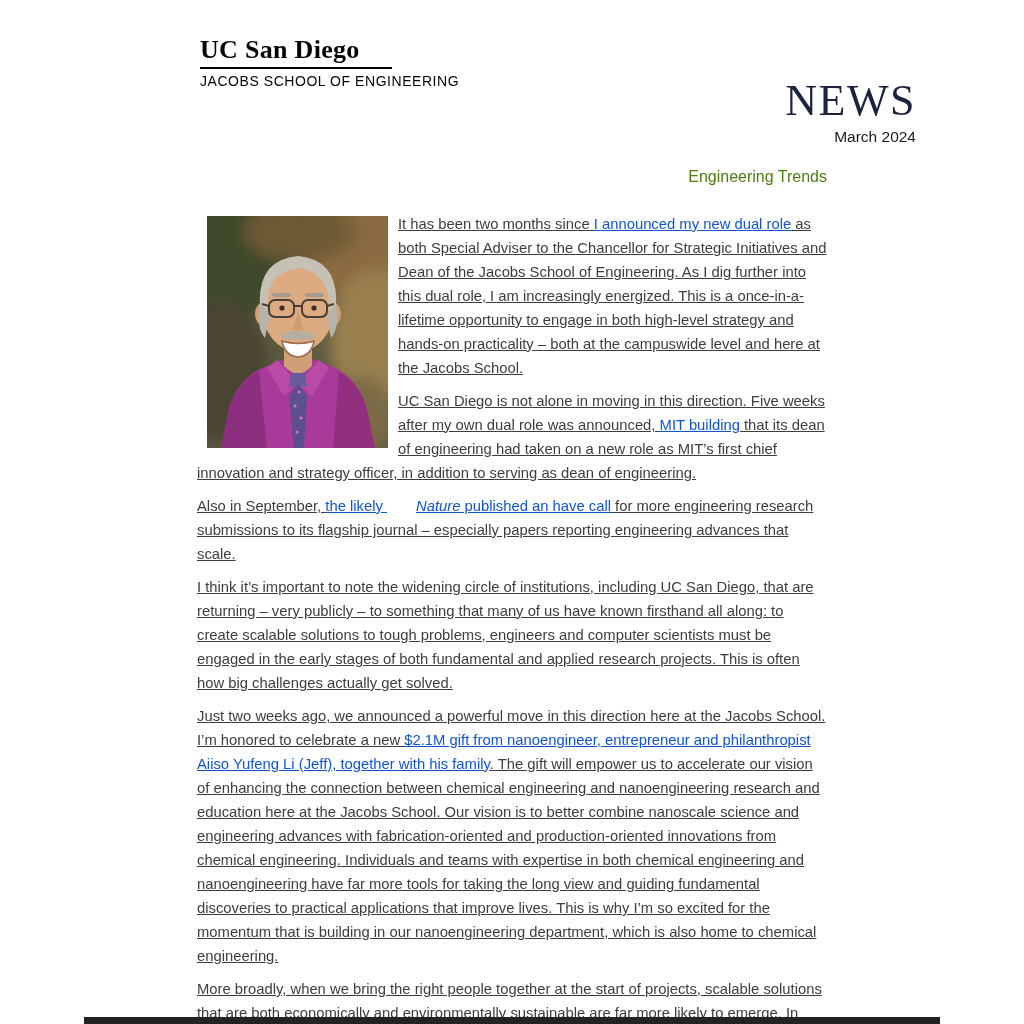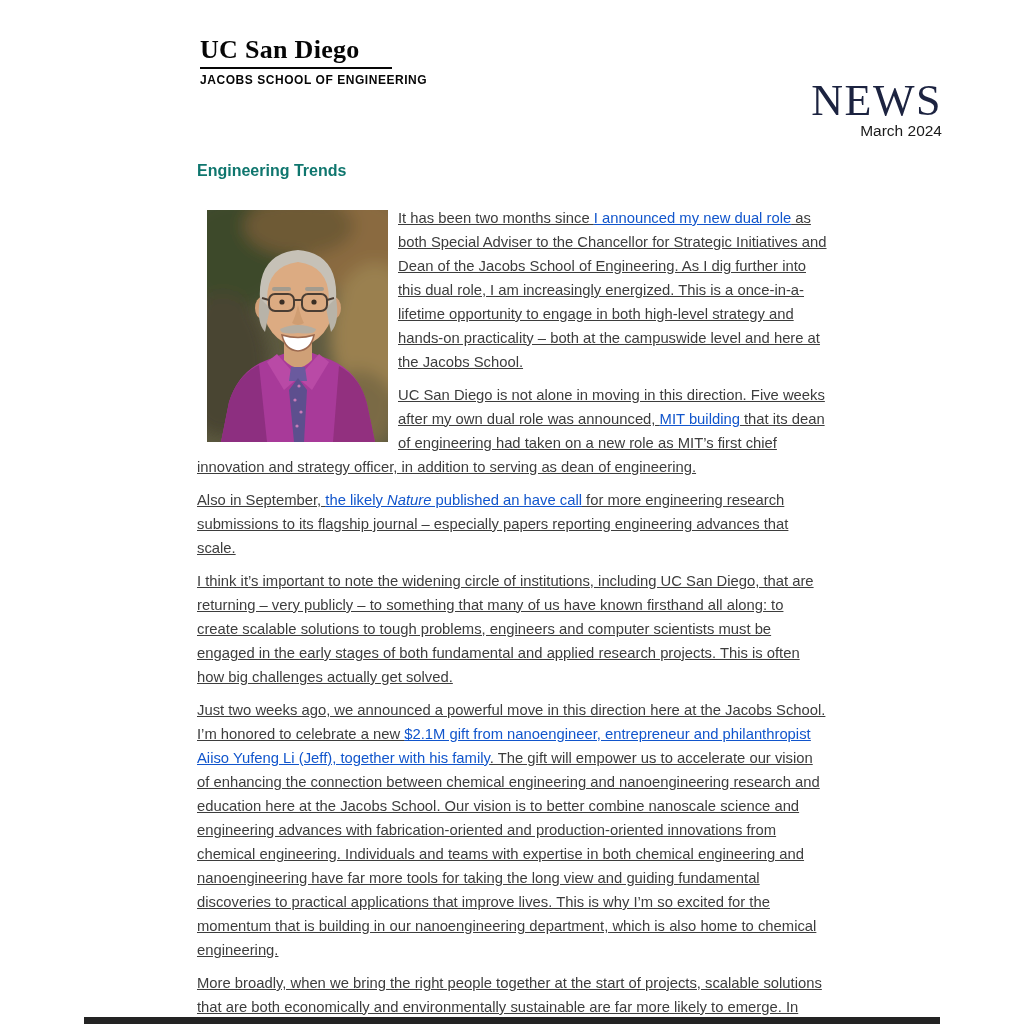--- a/index.html
+++ b/index.html
@@ -10,78 +10,78 @@
     background: #ffffff;
     overflow: hidden;
     font-family: "Liberation Sans", sans-serif;
     color: #3d3d3d;
   }
   
   .masthead {
     display: flex;
     justify-content: space-between;
     align-items: flex-start;
-    padding: 36px 82px 0 200px;
+    padding: 36px 108px 0 200px;
   }
   .logo-wordmark {
     font-family: "Liberation Serif", serif;
     font-weight: 600;
     font-size: 26px;
     line-height: 1.05;
     color: #060606;
     letter-spacing: 0.3px;
   }
   .logo-rule {
     width: 192px;
     height: 2px;
     background: #060606;
     margin: 4px 0 4px 0;
   }
   .logo-school {
-    font-size: 12px;
-    font-weight: bold;
+    font-size: 14px;
+    font-weight: normal;
     letter-spacing: 0.55px;
     color: #060606;
     white-space: nowrap;
   }
   .masthead-right { text-align: right; }
   .news-title {
     font-family: "Liberation Serif", serif;
     font-size: 44px;
     line-height: 0.95;
     letter-spacing: 1.5px;
     color: #1c2340;
     margin-top: 44px;
   }
   .issue-date {
     font-size: 15.5px;
     color: #1a1a1a;
-    margin-top: 0;
+    margin-top: 6px;
   }
   
   .content { width: 630px; margin: 0 auto; }
   .article-title {
     font-size: 16px;
-    font-weight: bold;
-    text-align: left;
-    color: #0f766e;
+    font-weight: normal;
+    text-align: right;
+    color: #4d7c0f;
     margin: 22px 0 0 0;
   }
   .article-body {
     margin-top: 26px;
     font-size: 14.8px;
     line-height: 24px;
   }
   .article-body p { margin: 0 0 9px 0; text-decoration: underline; }
   .article-body a {
     color: #1155cc;
     text-decoration: underline;
     cursor: pointer;
   }
-  .italic { font-style: italic; }
+  .italic { font-style: italic; margin-left: 29px; }
   .portrait {
     float: left;
     width: 181px;
     height: 232px;
     margin: 4px 10px 8px 10px;
     overflow: hidden;
   }
   .portrait svg { display: block; }
   
   .bottom-strip {

